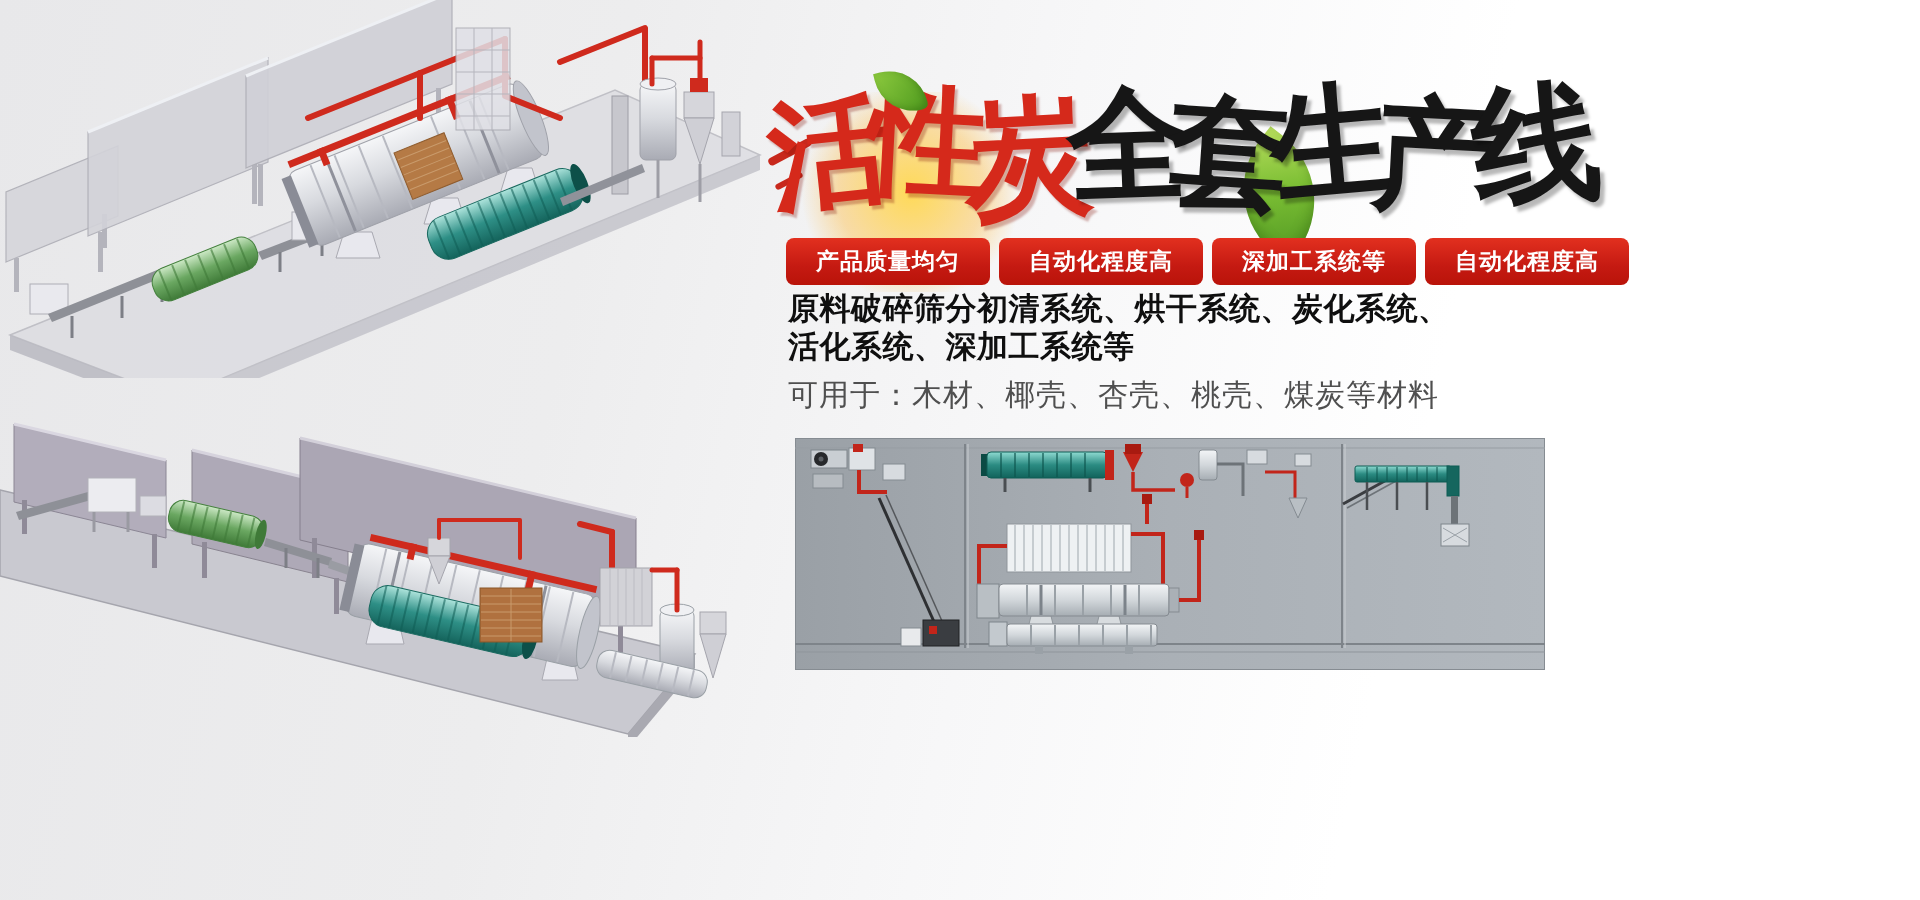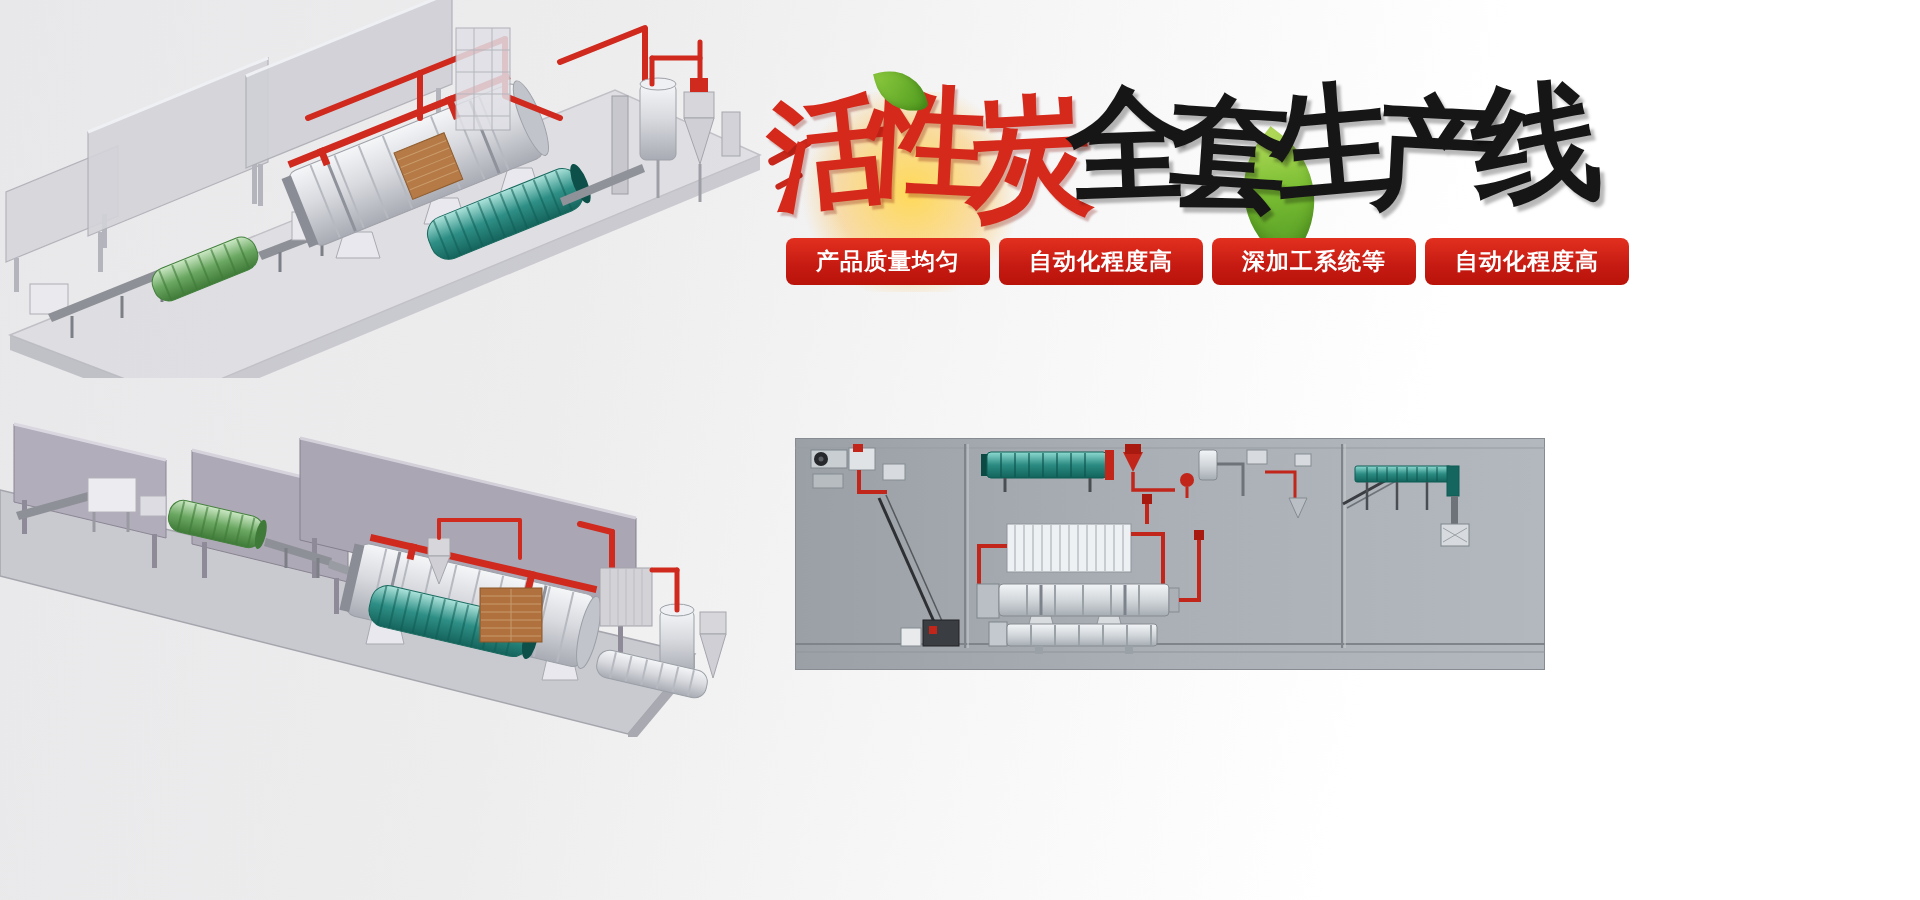--- a/index.html
+++ b/index.html
@@ -346,20 +346,25 @@
     <span class="char red c1">活</span><span class="char red c2">性</span><span class="char red c3">炭</span><span class="char black c4">全</span><span class="char black c5">套</span><span class="char black c6">生</span><span class="char black c7">产</span><span class="char black c8">线</span>
   </div>
 
   <div class="badges">
     <span class="badge">产品质量均匀</span>
     <span class="badge">自动化程度高</span>
     <span class="badge">深加工系统等</span>
     <span class="badge">自动化程度高</span>
   </div>
 
+  <div class="desc">
+    <p class="bold-line">原料破碎筛分初清系统、烘干系统、炭化系统、</p>
+    <p class="bold-line">活化系统、深加工系统等</p>
+    <p class="gray-line">可用于：木材、椰壳、杏壳、桃壳、煤炭等材料</p>
+  </div>
 
   <svg class="diagram" viewBox="0 0 750 232">
     <defs>
       <linearGradient id="dg-bg" x1="0" y1="0" x2="1" y2="0">
         <stop offset="0" stop-color="#9aa0a6"></stop>
           <stop offset="0.5" stop-color="#aab0b6"></stop>
           <stop offset="1" stop-color="#b2b8be"></stop>
       </linearGradient>
       <linearGradient id="dg-white" x1="0" y1="0" x2="0" y2="1">
         <stop offset="0" stop-color="#f3f5f7"></stop>

